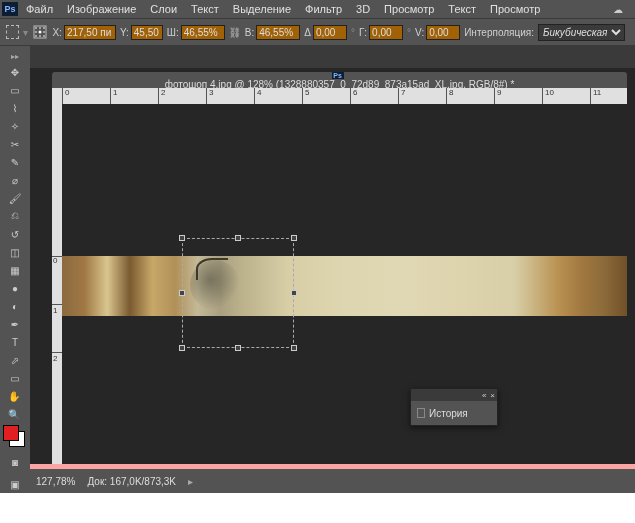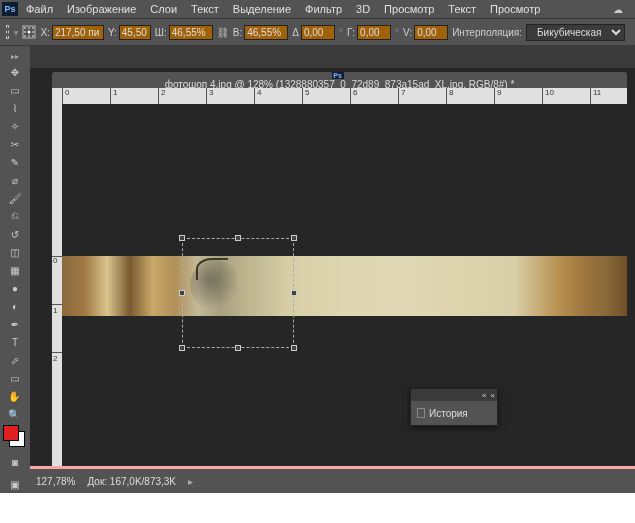--- a/index.html
+++ b/index.html
@@ -10,21 +10,21 @@
   .menubar .right-icons { margin-left: auto; display: flex; gap: 8px; padding-right: 8px; }
   .menubar .right-icon { width: 14px; height: 14px; display: flex; align-items: center; justify-content: center; color: #ccc; }
 
   .optbar { background: #535353; height: 28px; border-top: 1px solid #3a3a3a; border-bottom: 1px solid #3a3a3a; display: flex; align-items: center; padding: 0 6px; gap: 4px; font-size: 10px; }
   .optbar .sel { width: 14px; height: 14px; border: 1px dashed #bbb; }
   .optbar .toggle { width: 18px; height: 18px; display: flex; align-items: center; justify-content: center; }
   .optbar .label { color: #d0d0d0; }
   .optbar input { background: #a16207; border: 1px solid #222; color: #ddd; font-size: 10px; padding: 1px 2px; }
   .optbar .field { display: flex; align-items: center; gap: 2px; }
   .optbar .link { width: 12px; height: 12px; display: flex; align-items: center; justify-content: center; }
-  .optbar select { background: #3a3a3a; color: #ddd; border: 1px solid #222; font-size: 10px; padding: 1px 6px; }
+  .optbar select { background: #3a3a3a; color: #ddd; border: 1px solid #222; font-size: 10px; padding: 1px 0; font-style: italic; }
 
   .toolbar { position: absolute; left: 0; top: 46px; width: 30px; background: #535353; display: flex; flex-direction: column; align-items: center; padding-top: 4px; }
   .toolbar .dbl { color: #aaa; font-size: 8px; padding: 2px 0; }
   .toolbar .tool { width: 20px; height: 18px; display: flex; align-items: center; justify-content: center; margin: 0; color: #ccc; cursor: default; }
   .toolbar .colors { width: 24px; height: 24px; position: relative; margin-top: 2px; }
   .toolbar .colors .fg { position: absolute; left: 0; top: 0; width: 16px; height: 16px; background: #e02020; border: 1px solid #000; }
   .toolbar .colors .bg { position: absolute; left: 6px; top: 6px; width: 16px; height: 16px; background: #fff; border: 1px solid #000; }
   .toolbar .bottom-tool { width: 20px; height: 18px; display: flex; align-items: center; justify-content: center; margin-top: 4px; color: #ccc; }
 
   .tabbar { position: absolute; left: 30px; top: 46px; right: 0; height: 22px; background: #3a3a3a; display: flex; align-items: flex-end; }
@@ -64,21 +64,21 @@
   .transform-box .h.br { right: -4px; bottom: -4px; }
 
   .ruler-v .zero { position: absolute; top: 152px; left: 1px; font-size: 8px; color: #333; }
 
   .history-panel { position: absolute; left: 410px; top: 388px; width: 88px; background: #535353; border: 1px solid #222; box-shadow: 0 2px 6px rgba(0,0,0,0.5); }
   .history-panel .head { height: 12px; background: #3a3a3a; display: flex; justify-content: flex-end; align-items: center; padding: 0 2px; gap: 4px; font-size: 8px; color: #ccc; }
   .history-panel .body { padding: 4px 6px; display: flex; align-items: center; gap: 4px; height: 24px; }
   .history-panel .body .thumb { width: 8px; height: 10px; border: 1px solid #888; }
   .history-panel .body .label { font-size: 10px; color: #ddd; }
 
-  .statusbar { position: absolute; left: 30px; bottom: 30px; right: 0; height: 18px; background: #535353; display: flex; align-items: center; padding: 12px 6px; gap: 12px; font-size: 10px; color: #ddd; border-top: 3px solid #fca5a5; }
+  .statusbar { position: absolute; left: 30px; bottom: 30px; right: 0; height: 18px; background: #535353; display: flex; align-items: center; padding: 12px 6px; gap: 12px; font-size: 10px; color: #ddd; border-top: 5px solid #fca5a5; }
   .statusbar .arrow { color: #aaa; }
 
   .bottombar { position: absolute; left: 0; bottom: 0; right: 0; height: 30px; background: #fff; }
 
   svg.icon { width: 14px; height: 14px; }
 </style>
 </head>
 <body>
 
 <div class="menubar">

